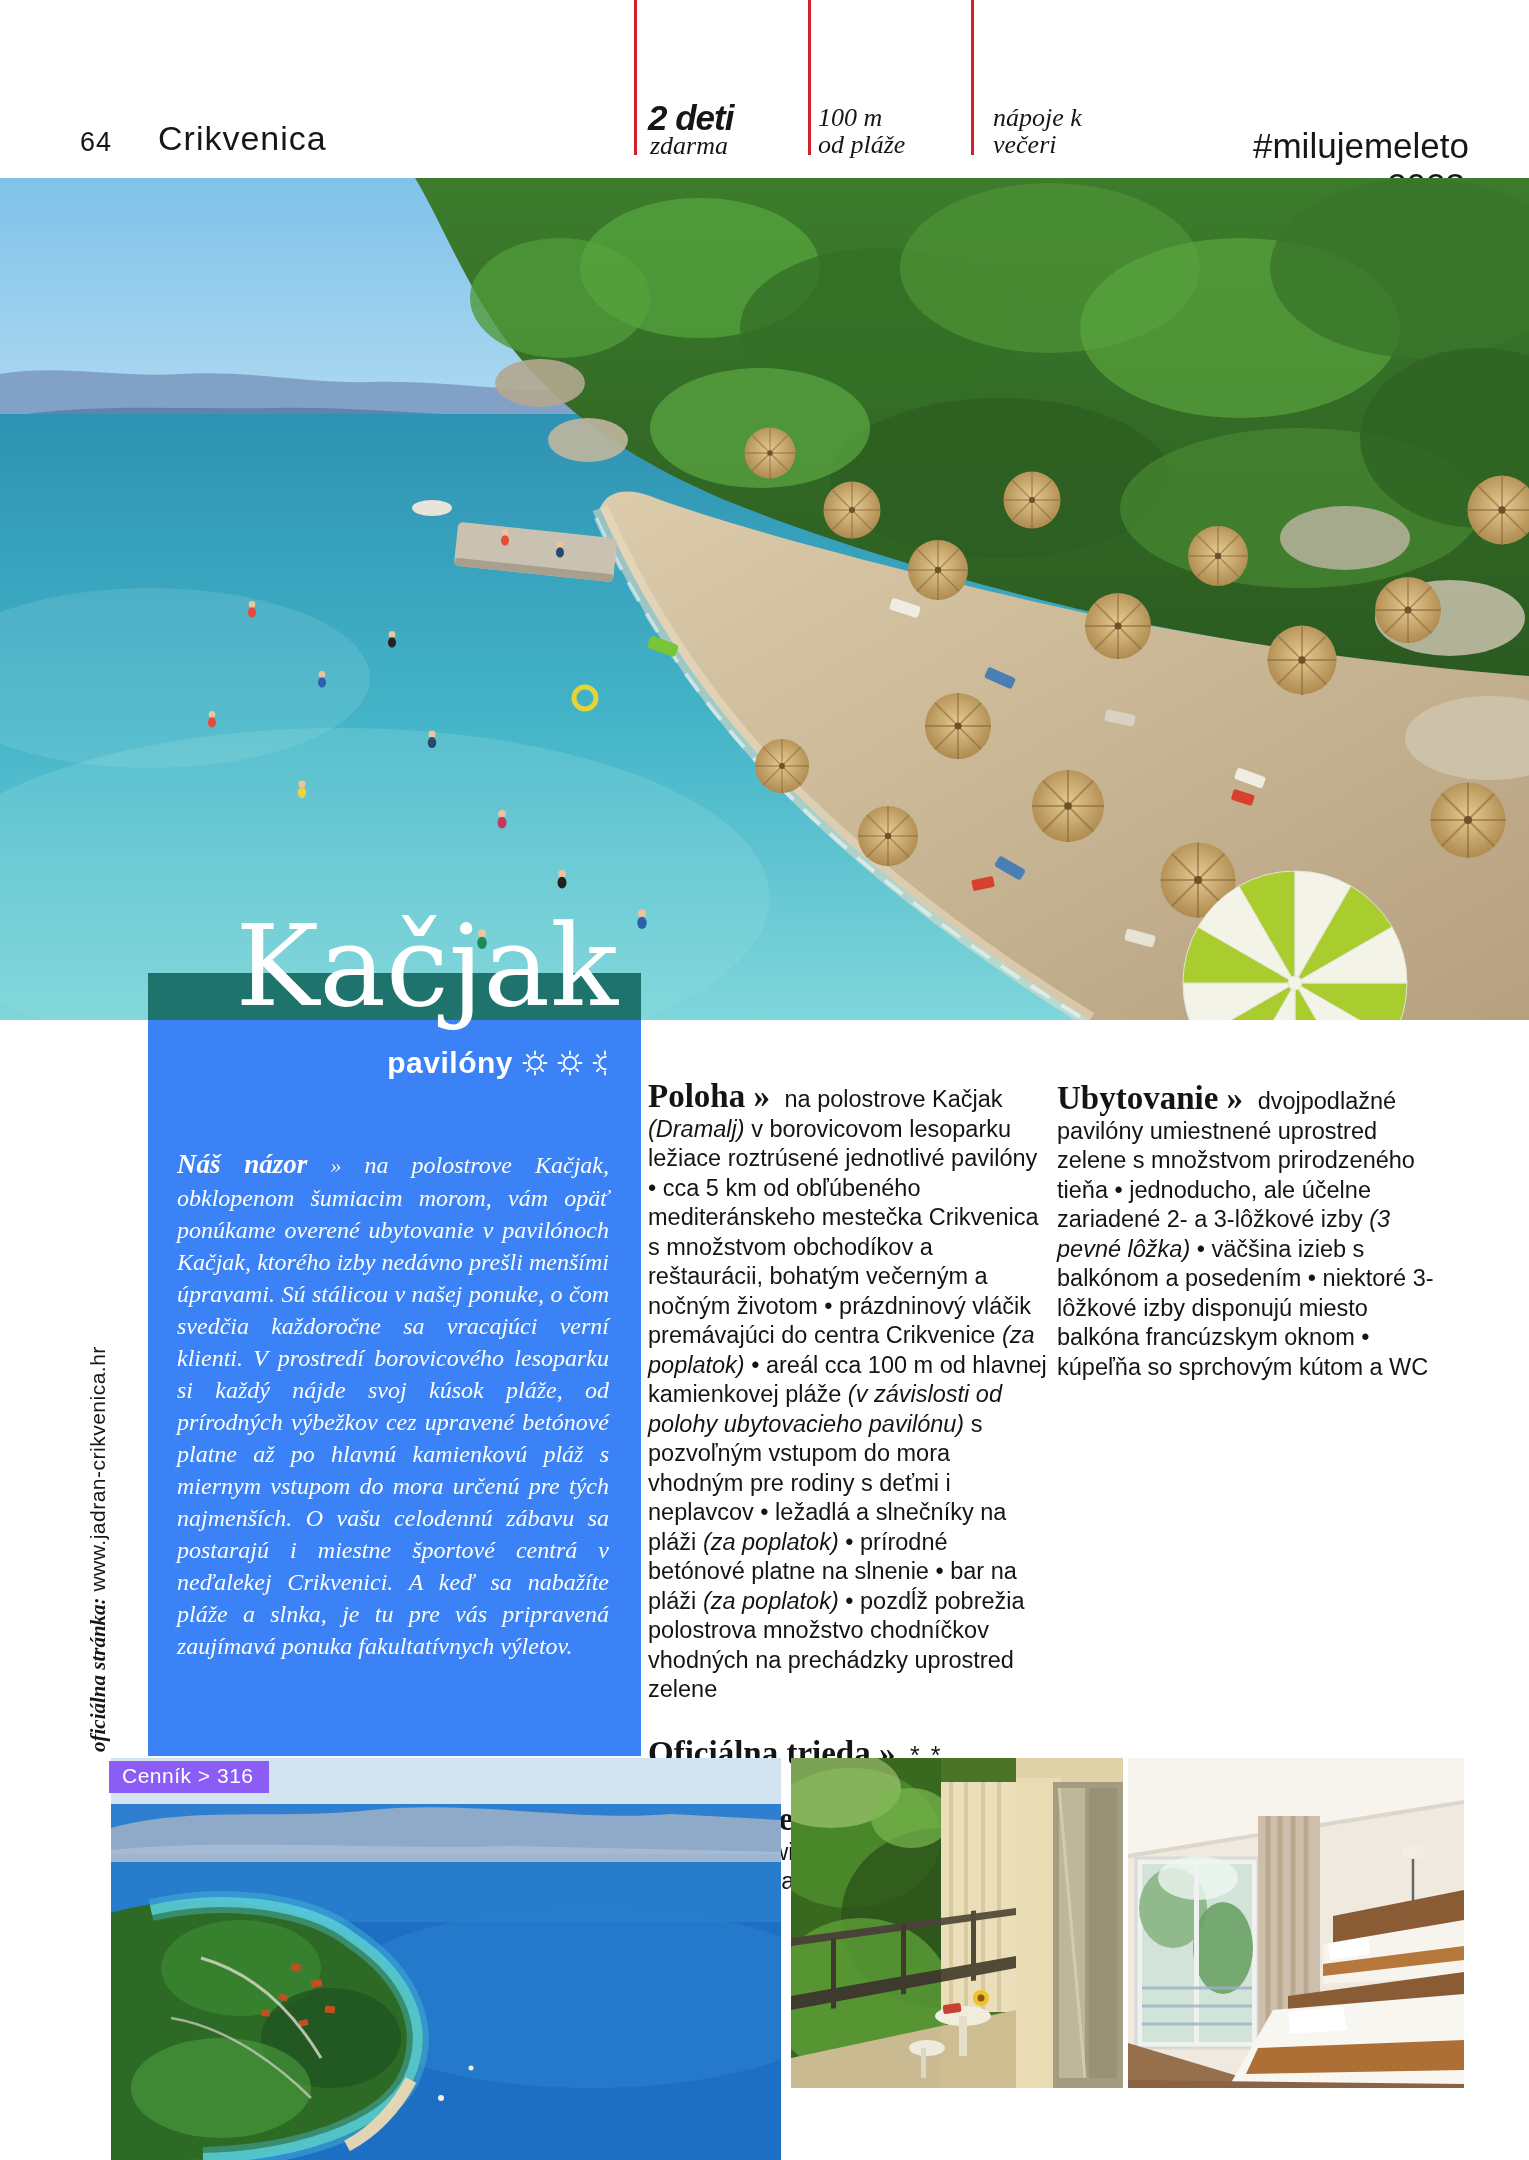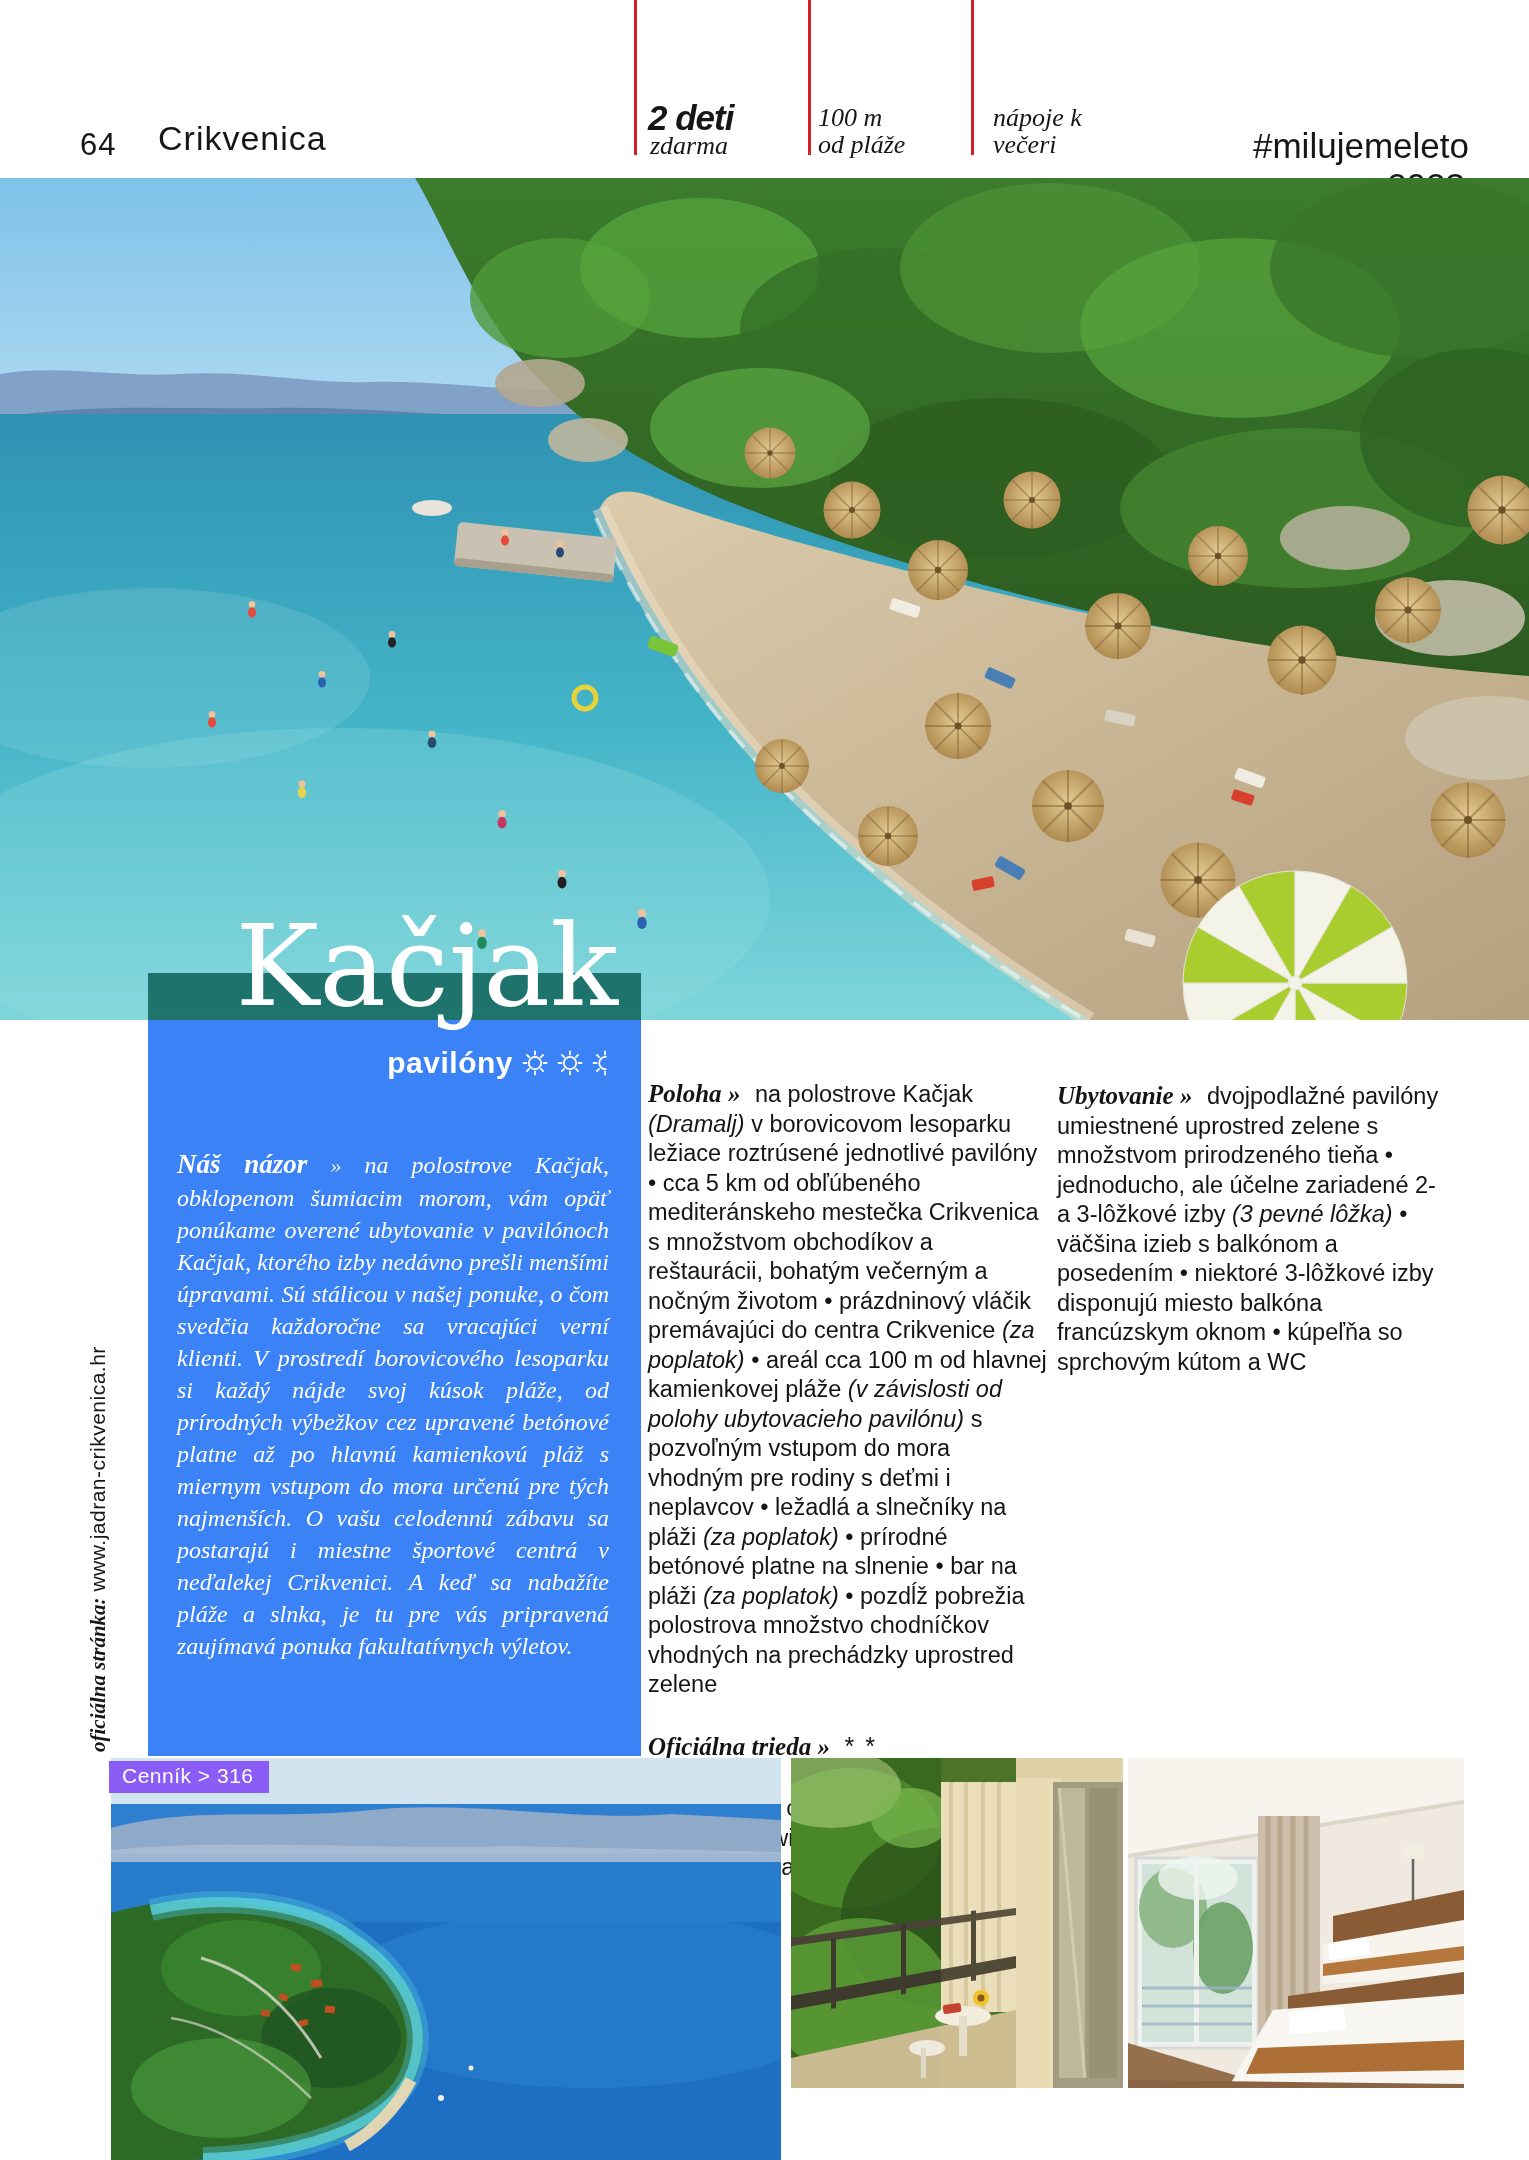--- a/index.html
+++ b/index.html
@@ -1,21 +1,21 @@
 <!DOCTYPE html>
 <html><head>
 <meta charset="utf-8">
 <style>
   html,body{margin:0;padding:0;background:#ffffff;}
   .page{position:relative;width:1529px;height:2160px;background:#fff;overflow:hidden;
         font-family:"Liberation Sans",sans-serif;color:#161616;}
   .abs{position:absolute;}
 
   
-  .page-num{left:80px;top:127px;font-size:31px;letter-spacing:1px;}
+  .page-num{left:80px;top:127px;font-size:27px;letter-spacing:1px;}
   .city{left:158px;top:119px;font-size:34px;letter-spacing:1px;}
   .redline{top:0;width:3px;height:155px;background:#d42028;}
   .b1-l1{left:648px;top:98px;font-size:35px;font-weight:bold;font-style:italic;letter-spacing:-1px;}
   .serifit{font-family:"Liberation Serif",serif;font-style:italic;font-size:26px;line-height:27px;}
   .b1-l2{left:650px;top:132px;}
   .b2{left:818px;top:104px;}
   .b3{left:993px;top:104px;}
   .hashtag{left:1253px;top:126px;font-size:35px;width:212px;text-align:right;}
 
   
@@ -37,22 +37,22 @@
   
   .site-vert{left:86px;top:1752px;width:480px;transform:rotate(-90deg);transform-origin:0 0;
       font-size:21px;white-space:nowrap;}
   .site-vert .lbl{font-family:"Liberation Serif",serif;font-style:italic;font-weight:bold;}
   .site-vert .url{letter-spacing:.5px;}
 
   
   .col{font-size:23.5px;line-height:29.5px;color:#141414;}
   .col p{margin:0 0 0 0;}
   .col p + p{margin-top:32px;}
-  .col .h{font-family:"Liberation Serif",serif;font-style:italic;font-weight:bold;
-      font-size:25px;line-height:1;margin-right:8px;}
+  .col .h{font-family:"Liberation Serif",serif;font-weight:bold;
+      font-size:33px;line-height:1;margin-right:8px;}
   .col i{font-style:italic;}
   .col .stars{font-size:25px;letter-spacing:2px;}
   .col-mid{left:648px;top:1080px;width:400px;}
   .col-right{left:1057px;top:1082px;width:382px;}
 
   
   .price{left:109px;top:1761px;z-index:6;background:#8b5cf6;color:#fff;font-size:21px;
       padding:3px 15px 5px 13px;letter-spacing:.5px;}
   .ph{position:absolute;display:block;}
 </style>

